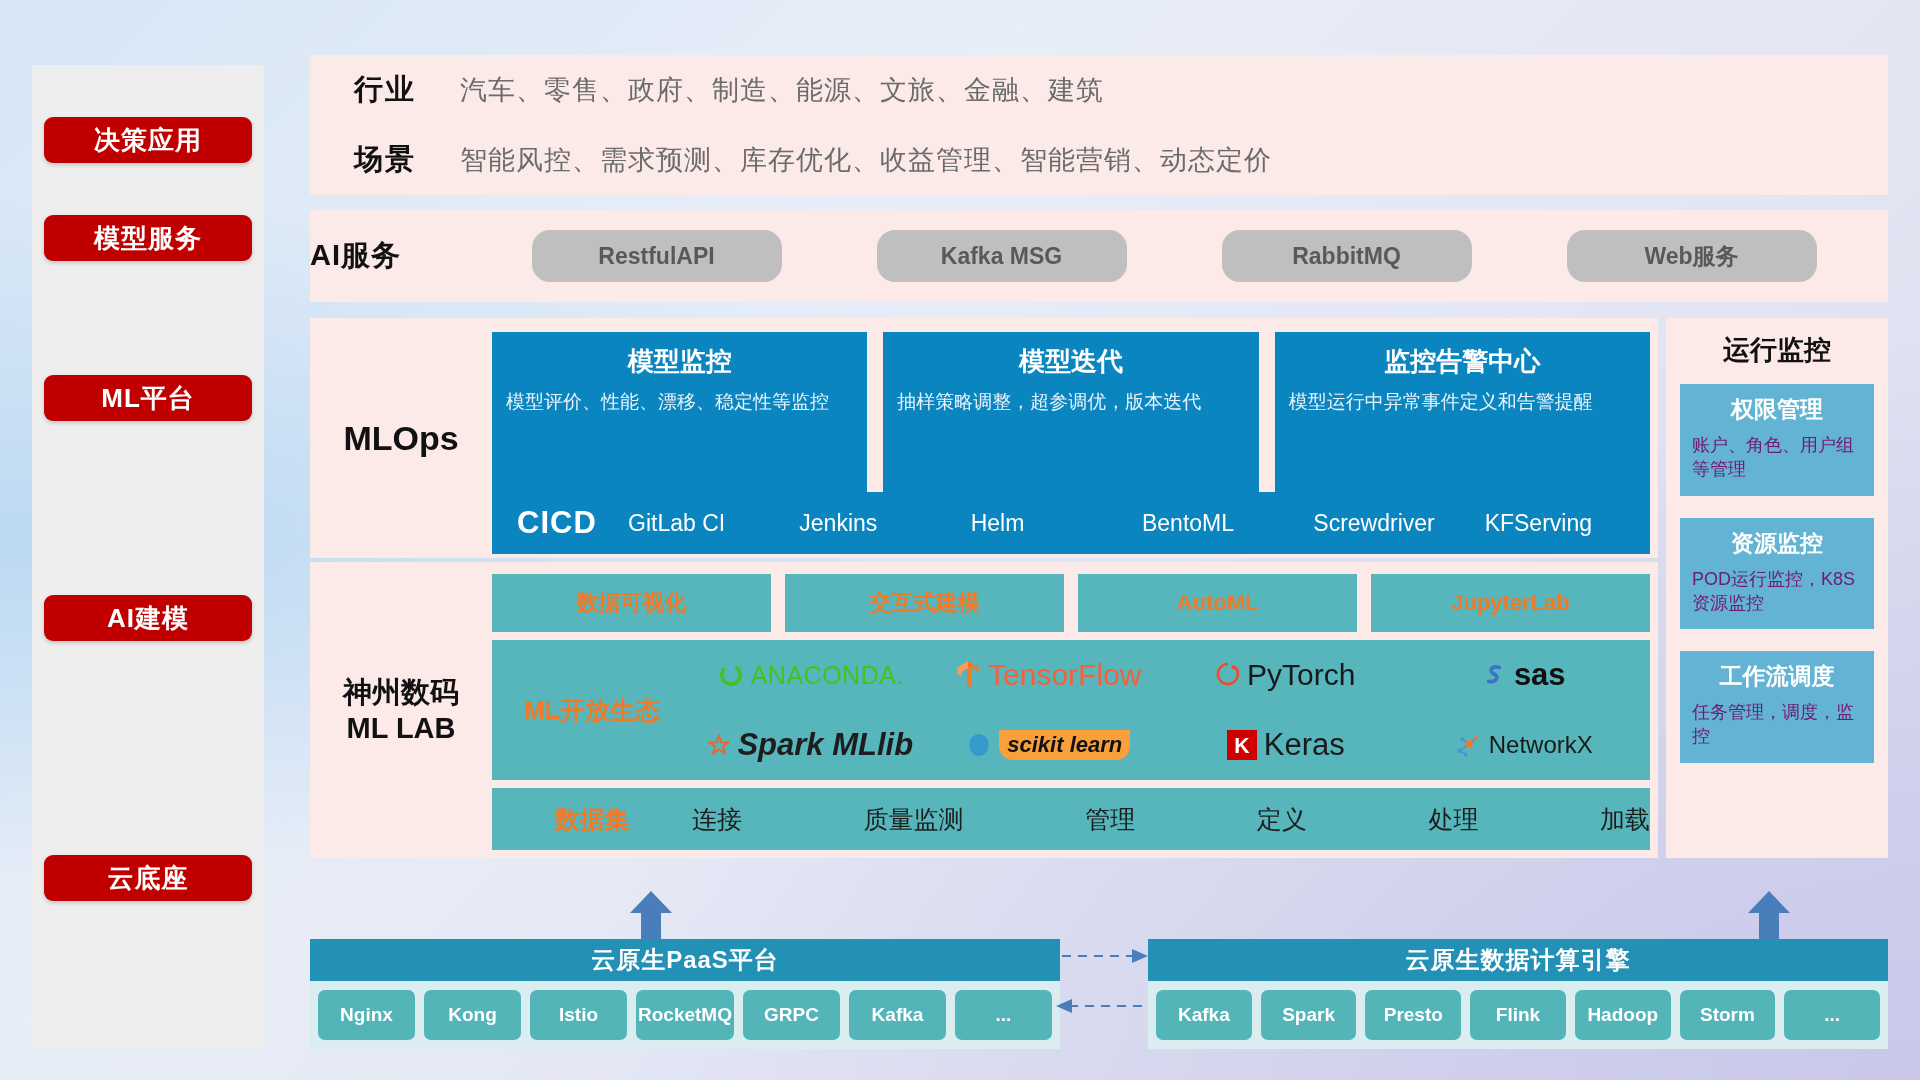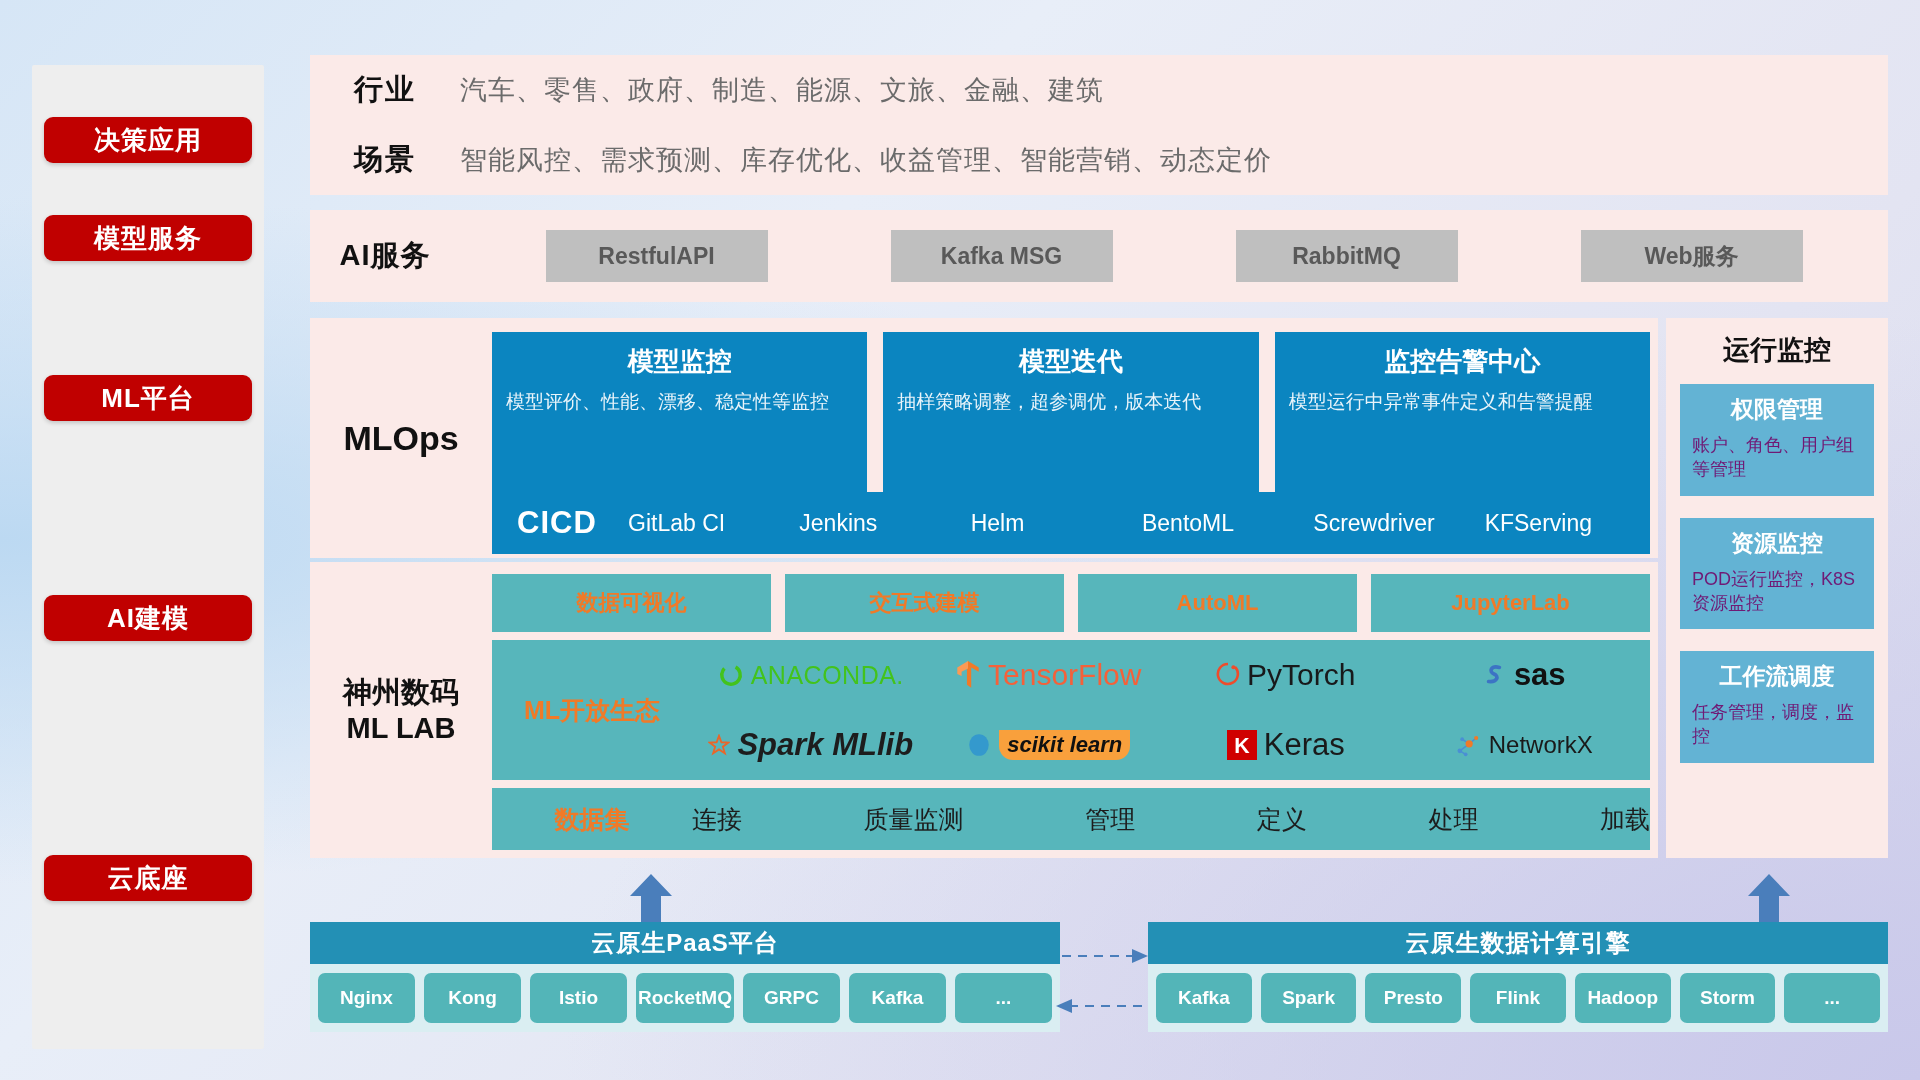--- a/index.html
+++ b/index.html
@@ -29,25 +29,25 @@
   
   .pink{ background:#fbeae8; }
 
   #panel-apps{ position:absolute; left:310px; top:55px; width:1578px; height:140px; }
   .apps-row{ display:flex; align-items:center; height:70px; }
   .apps-key{ width:150px; text-align:center; font-size:29px; font-weight:bold; color:#111; letter-spacing:2px;}
   .apps-val{ font-size:27px; color:#6b6b6b; letter-spacing:1px; }
 
   #panel-aisvc{ position:absolute; left:310px; top:210px; width:1578px; height:92px;
                 display:flex; align-items:center; }
-  .aisvc-key{ width:150px; text-align:center; font-size:29px; font-weight:bold; color:#111; letter-spacing:1px;}
+  .aisvc-key{ width:150px; text-align:left; font-size:29px; font-weight:bold; color:#111; letter-spacing:1px;}
   .aisvc-boxes{ flex:1; display:flex; justify-content:space-around; padding:0 24px;}
   .gray-box{
-    width:222px; height:52px; background:#bfbfbf; color:#595959;
-    font-size:23px; font-weight:bold; display:flex; align-items:center; justify-content:center;
+    width:250px; height:52px; background:#bfbfbf; color:#595959;
+    font-size:23px; font-weight:bold; display:flex; align-items:center; justify-content:center;border-radius:18px;
   }
 
   
   #panel-ml{ position:absolute; left:310px; top:318px; width:1348px; height:240px; }
   .ml-key{
     position:absolute; left:0; top:0; width:182px; height:240px;
     display:flex; align-items:center; justify-content:center;
     font-size:34px; font-weight:bold; color:#111;
   }
   .mlops-top{ position:absolute; left:182px; top:14px; right:8px; height:188px;
@@ -83,21 +83,21 @@
   .ds-item{ font-size:25px; color:#1d1d1d; }
 
   
   #panel-mon{ position:absolute; left:1666px; top:318px; width:222px; height:540px; }
   .mon-title{ text-align:center; font-size:27px; font-weight:bold; color:#111; padding:14px 0 16px;}
   .mon-card{ margin:0 14px 22px; background:#63b3d4; color:#fff; padding:10px 12px 14px; }
   .mon-card h5{ text-align:center; font-size:23px; font-weight:bold; margin-bottom:8px;}
   .mon-card p{ font-size:18px; line-height:1.35; color:#701a75;}
 
   
-  .cloud-group{ position:absolute; bottom:48px; }
+  .cloud-group{ position:absolute; bottom:31px; }
   #cloud-left{ left:310px; width:750px; }
   #cloud-right{ left:1148px; width:740px; }
   .cloud-bar{ height:42px; background:#2390b5; color:#fff; font-size:24px; font-weight:bold;
               display:flex; align-items:center; justify-content:center; letter-spacing:1px;}
   .chip-tray{ background:#daeef2; padding:9px 8px; display:flex; gap:9px;}
   .chip{ flex:1; background:#53b5b8; color:#fff; border-radius:7px; height:50px;
          font-size:19px; font-weight:bold; display:flex; align-items:center; justify-content:center;
          text-align:center; line-height:1.1; padding:0 2px;}
   .up-arrow{ position:absolute; top:-48px; width:46px; height:48px; }
 

